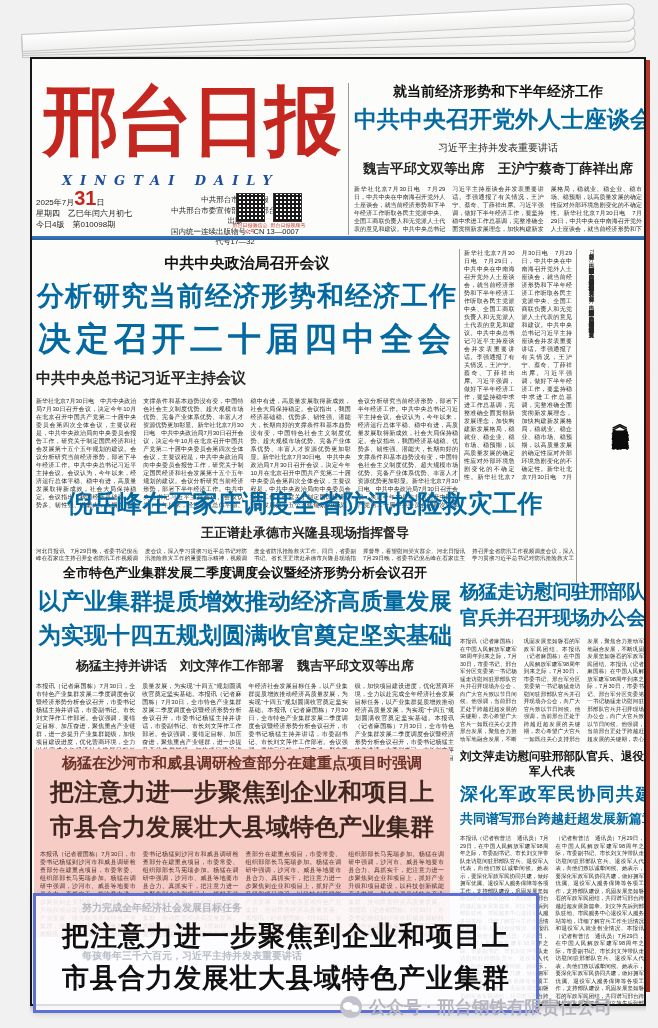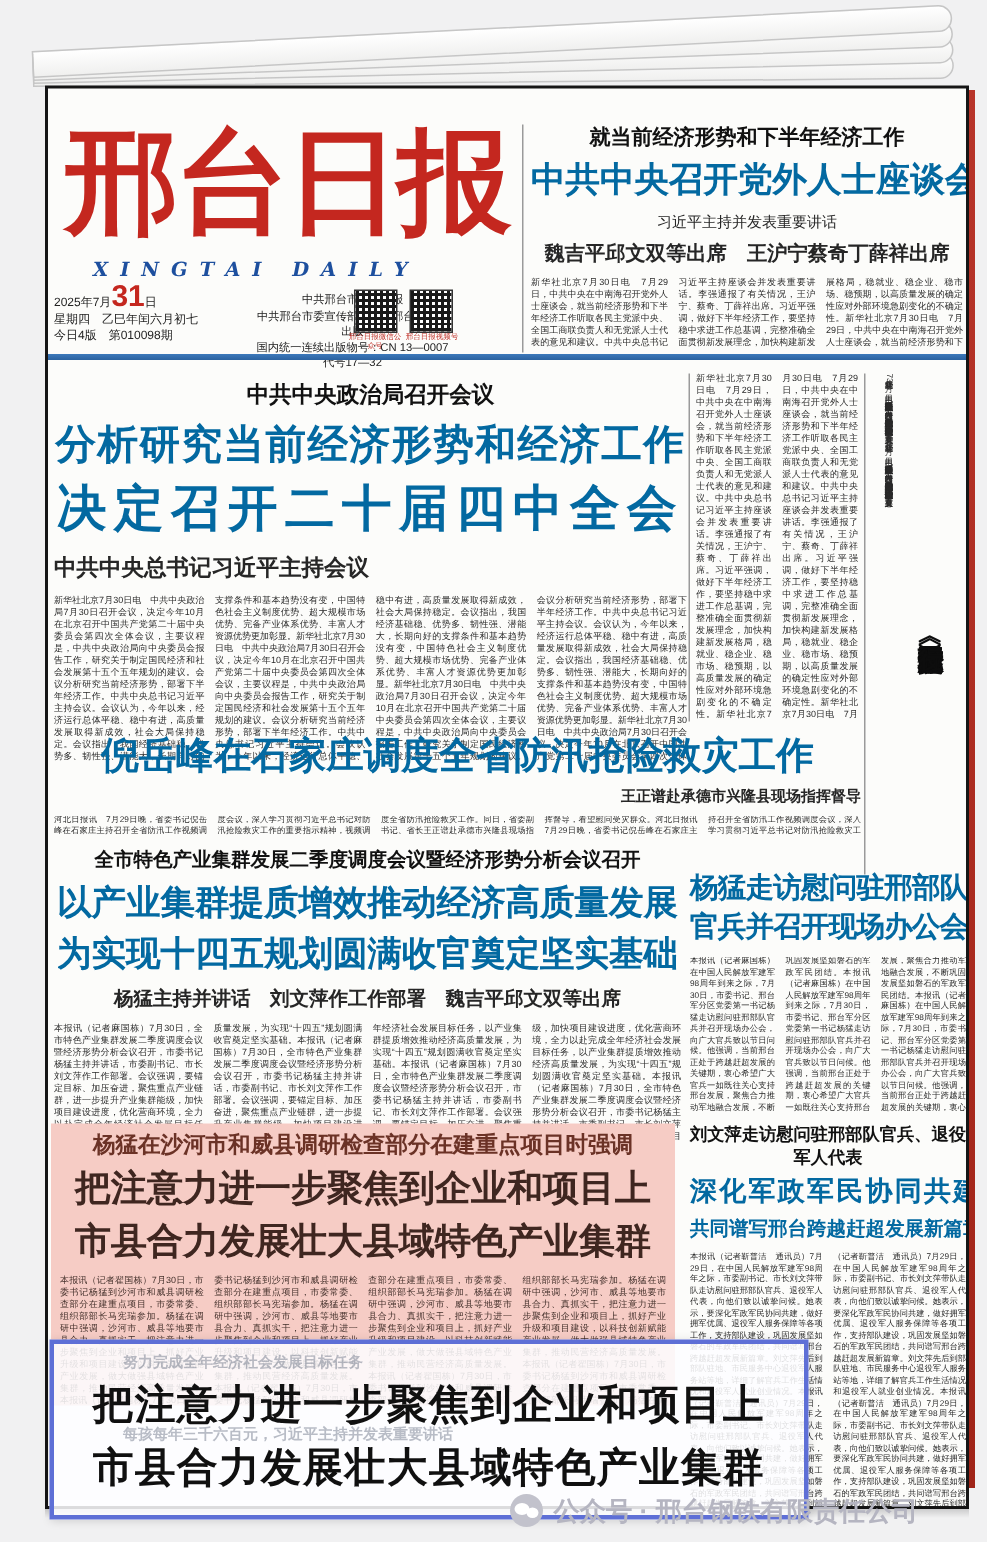--- a/index.html
+++ b/index.html
@@ -59,21 +59,21 @@
   #vdiv1{left:427px;top:190px;height:232px;}
   #vdiv2{left:544px;top:190px;height:334px;}
   
   #treatise-head{left:566px;top:190px;width:44px;height:338px;writing-mode:vertical-rl;
     font-size:17px;font-weight:900;color:#0d0d0d;line-height:44px;text-align:center;}
   #treatise-body{left:547px;top:190px;width:17px;height:338px;writing-mode:vertical-rl;
     font-size:5.5px;line-height:8px;color:#2a2a2a;overflow:hidden;}
   
   #flood{left:4px;top:428px;width:538px;}
   #flood .h1{font-size:25px;}
-  #flood .sub{font-size:10px;font-weight:800;text-align:right;margin-top:4px;}
+  #flood .sub{font-size:13px;font-weight:800;text-align:center;margin-top:4px;}
   #flood .body-txt{margin-top:6px;height:18px;column-count:5;font-size:5.5px;line-height:7px;}
   
   #cluster{left:4px;top:505px;width:418px;}
   #cluster .kicker{font-size:13px;}
   #cluster .h1{font-size:23px;margin-top:4px;}
   #cluster .h2{font-size:23px;margin-top:3px;}
   #cluster .sub{font-size:13px;font-weight:800;text-align:center;margin-top:6px;}
   #cluster .body-txt{margin-top:7px;height:84px;column-count:4;}
   
   #army{left:428px;top:520px;width:184px;}

